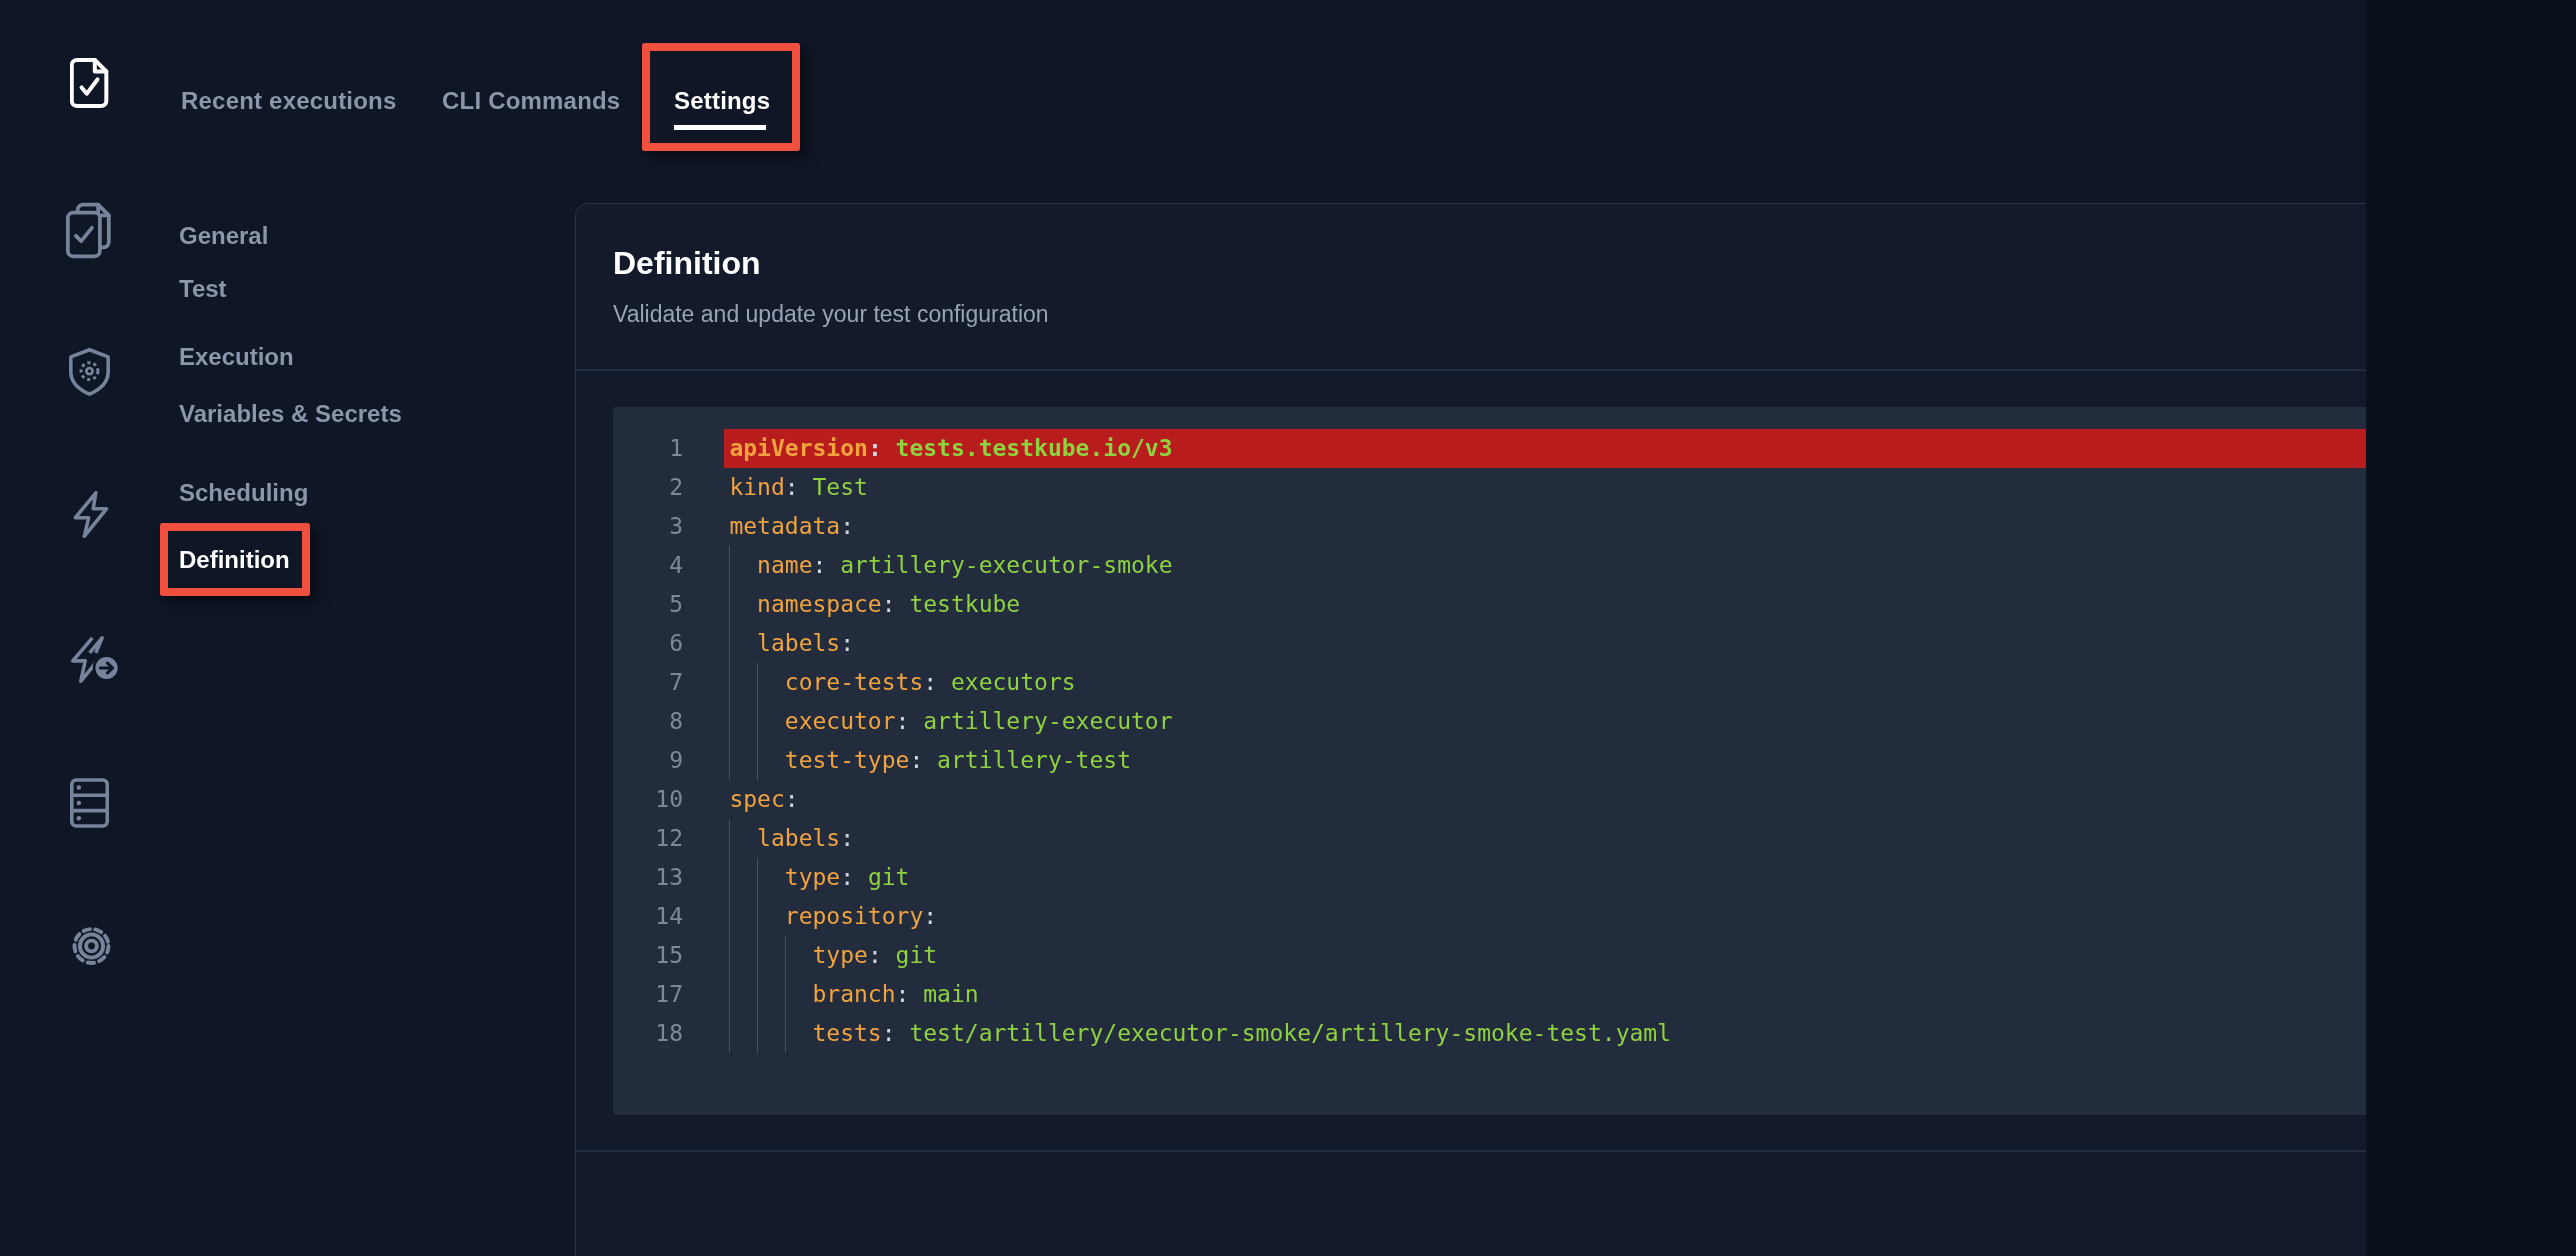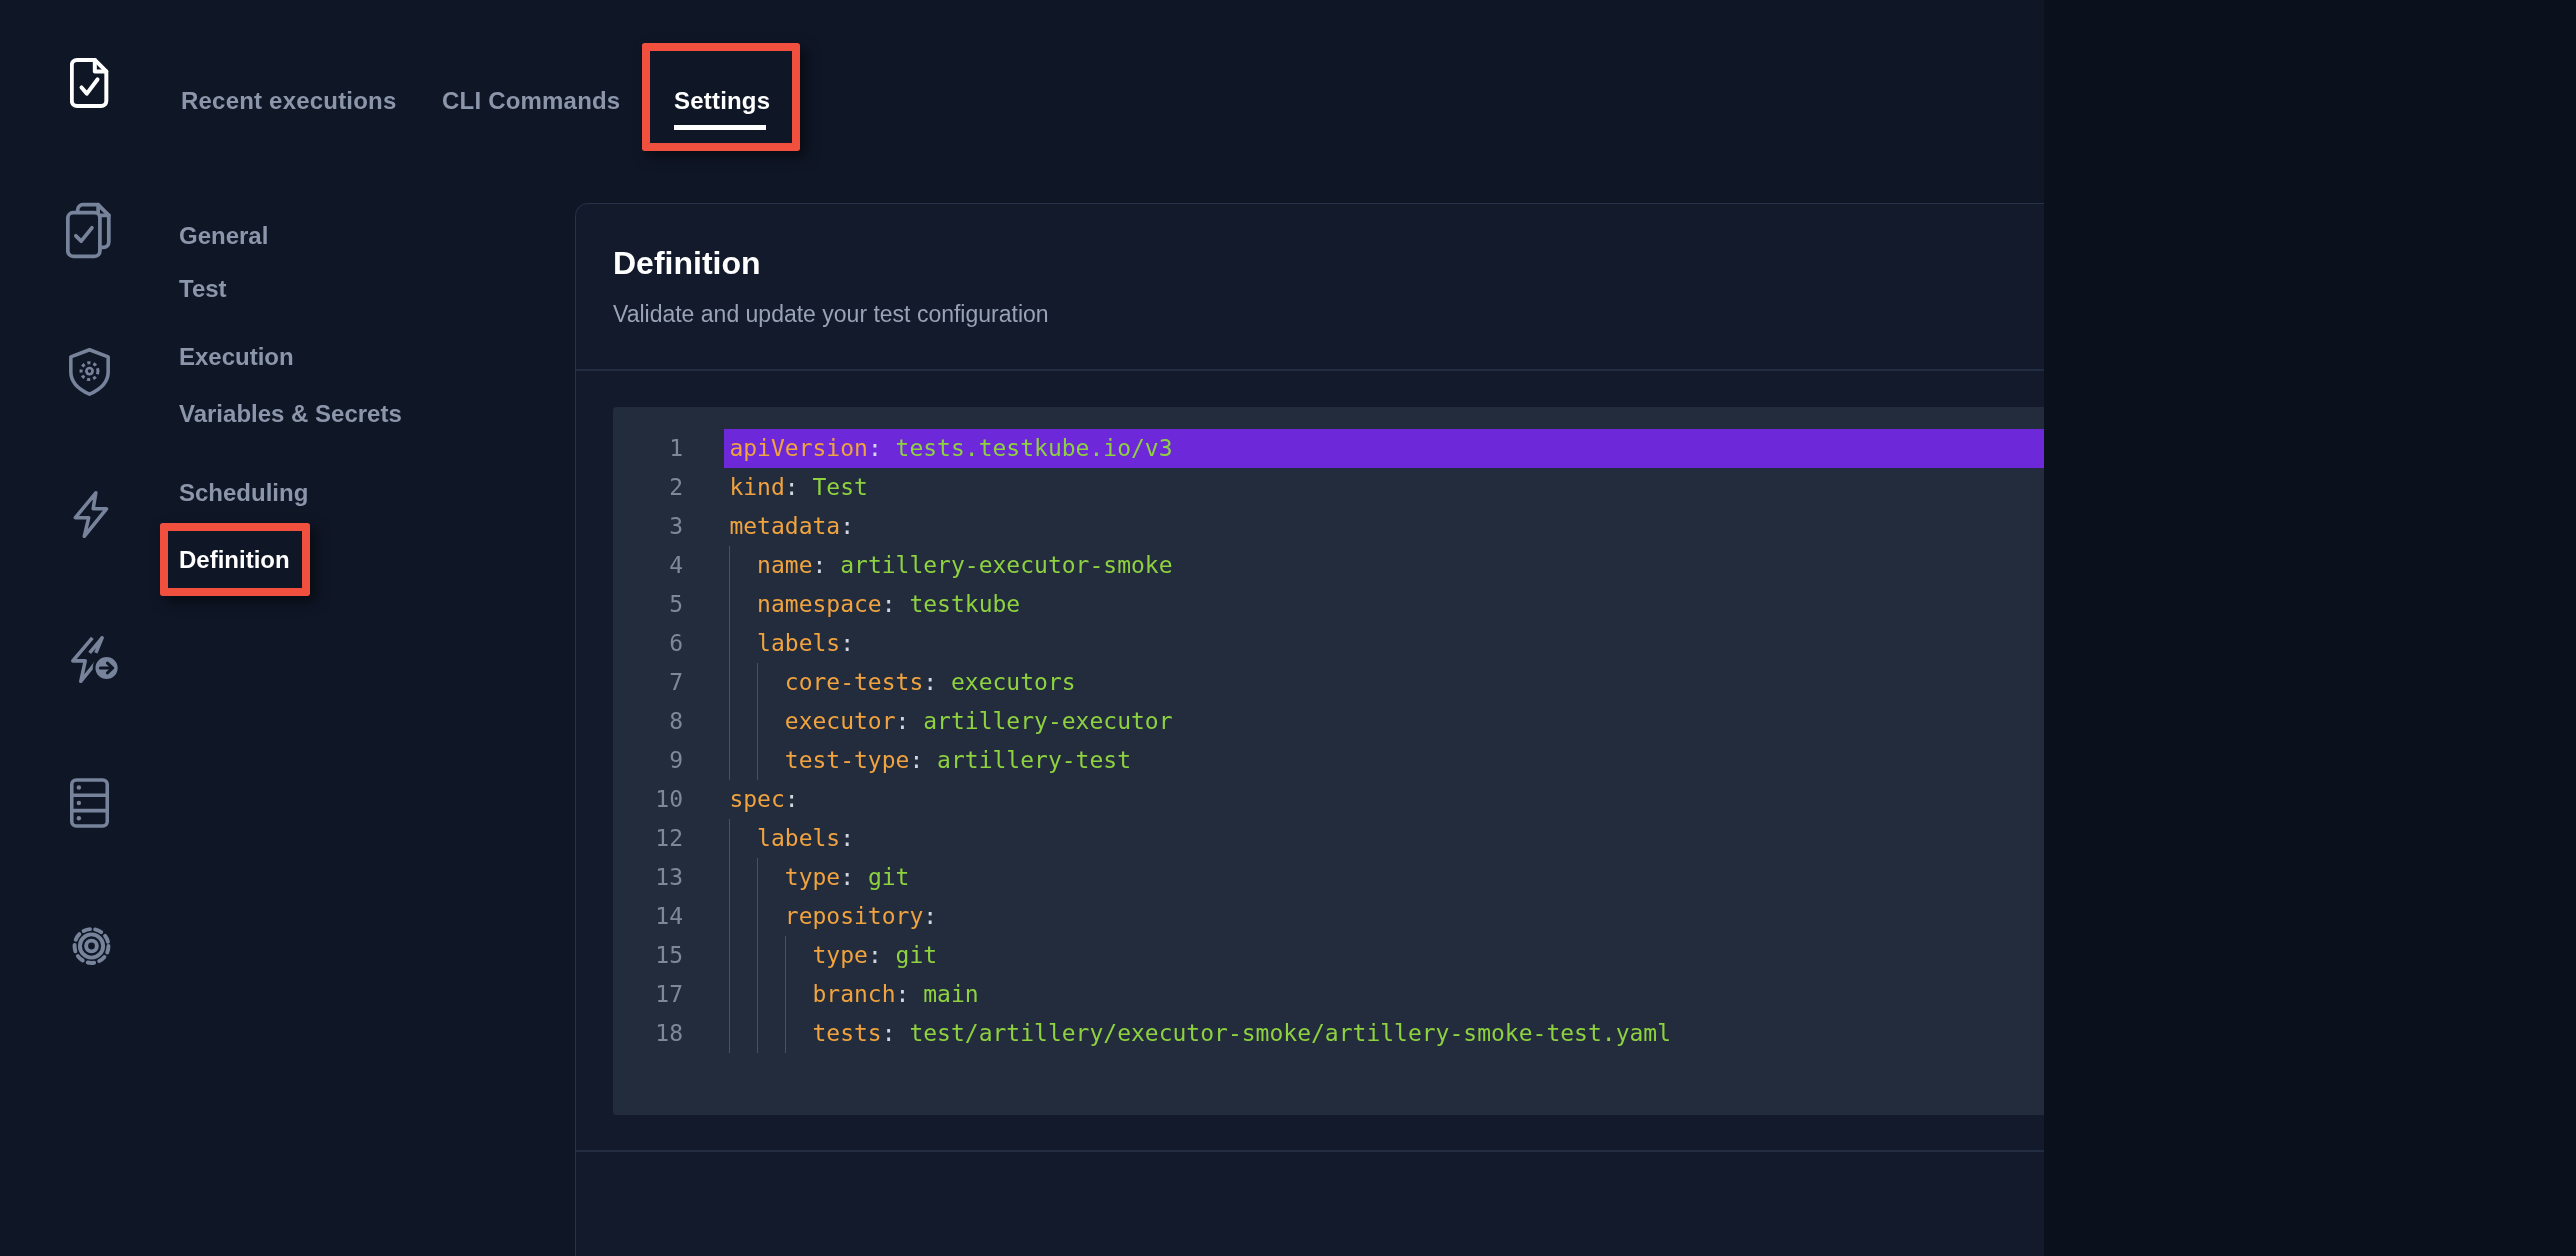--- a/index.html
+++ b/index.html
@@ -1,18 +1,18 @@
 <!DOCTYPE html>
 <html style="font-size:14.3px"><head>
 <meta charset="utf-8">
 <style>
   * { margin:0; padding:0; box-sizing:border-box; }
   html,body { background:#0b101d; }
   .screen {
-    position:relative; width:2044px; height:1257px; overflow:hidden;
+    position:relative; width:2366px; height:1257px; overflow:hidden;
     background:#0f1626; font-family:"Liberation Sans", sans-serif;
   }
   
   .top-icon { position:absolute; left:70px; top:57px; }
   .tab {
     position:absolute; top:86px; line-height:29px; font-size:24px; font-weight:700;
     color:#8c96aa; letter-spacing:0.2px; cursor:pointer;
   }
   .tab.active { color:#ffffff; }
   .tab-underline { position:absolute; left:674px; top:125px; width:92px; height:4.5px; background:#ffffff; }
@@ -53,21 +53,21 @@
   .editor-inner { position:absolute; left:0; top:22.4px; width:100%; }
   .code-line { display:flex; height:39px; }
   .ln {
     flex:0 0 111px; width:111px; text-align:right; padding-right:41px;
     font-family:"DejaVu Sans Mono", monospace; font-size:23px; line-height:39px; color:#7e8899;
   }
   .code-content {
     flex:1; position:relative; padding-left:5.4px;
     font-family:"DejaVu Sans Mono", monospace; font-size:23px; line-height:39px; white-space:pre;
   }
-  .code-line.selected .code-content { background:#6d28d9; }
+  .code-line.selected .code-content { background:#b91c1c;font-weight:bold; }
   .guide { position:absolute; top:0; width:0.9px; height:39px; background:rgba(130,144,164,.38); }
   .tok-key { color:#f0a33e; }
   .tok-punct { color:#d2d7df; }
   .tok-val { color:#8ed23f; }
   .scroll-strip {
     position:absolute; right:0; top:0; width:25px; height:100%;
     border-left:0.9px solid rgba(160,175,195,.35); background:rgba(15,22,38,.12);
   }
   
   .chat-fab {

